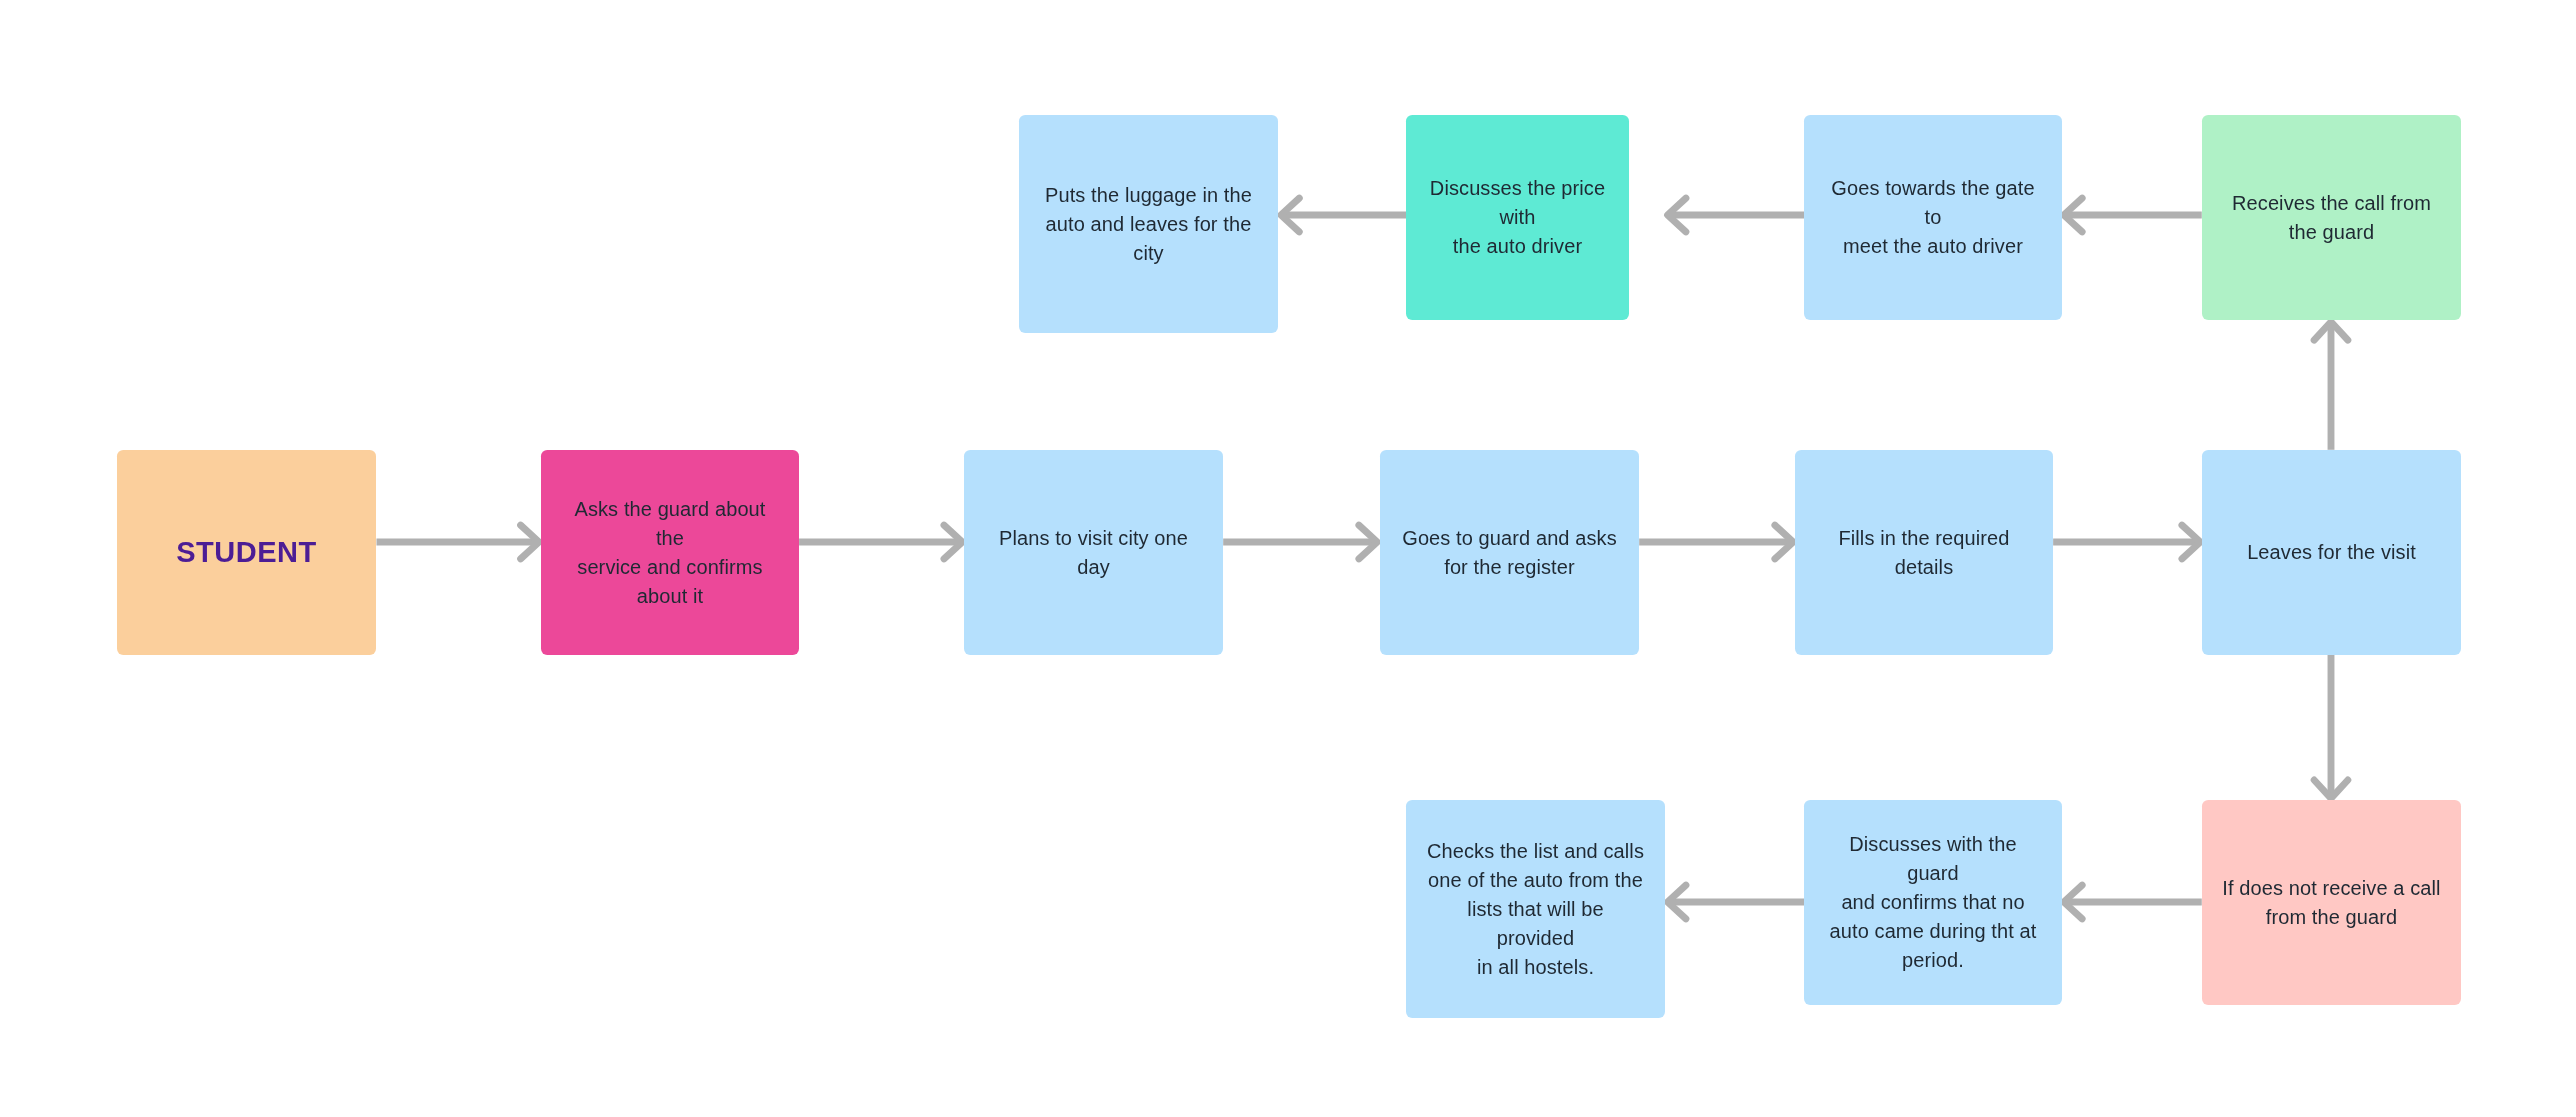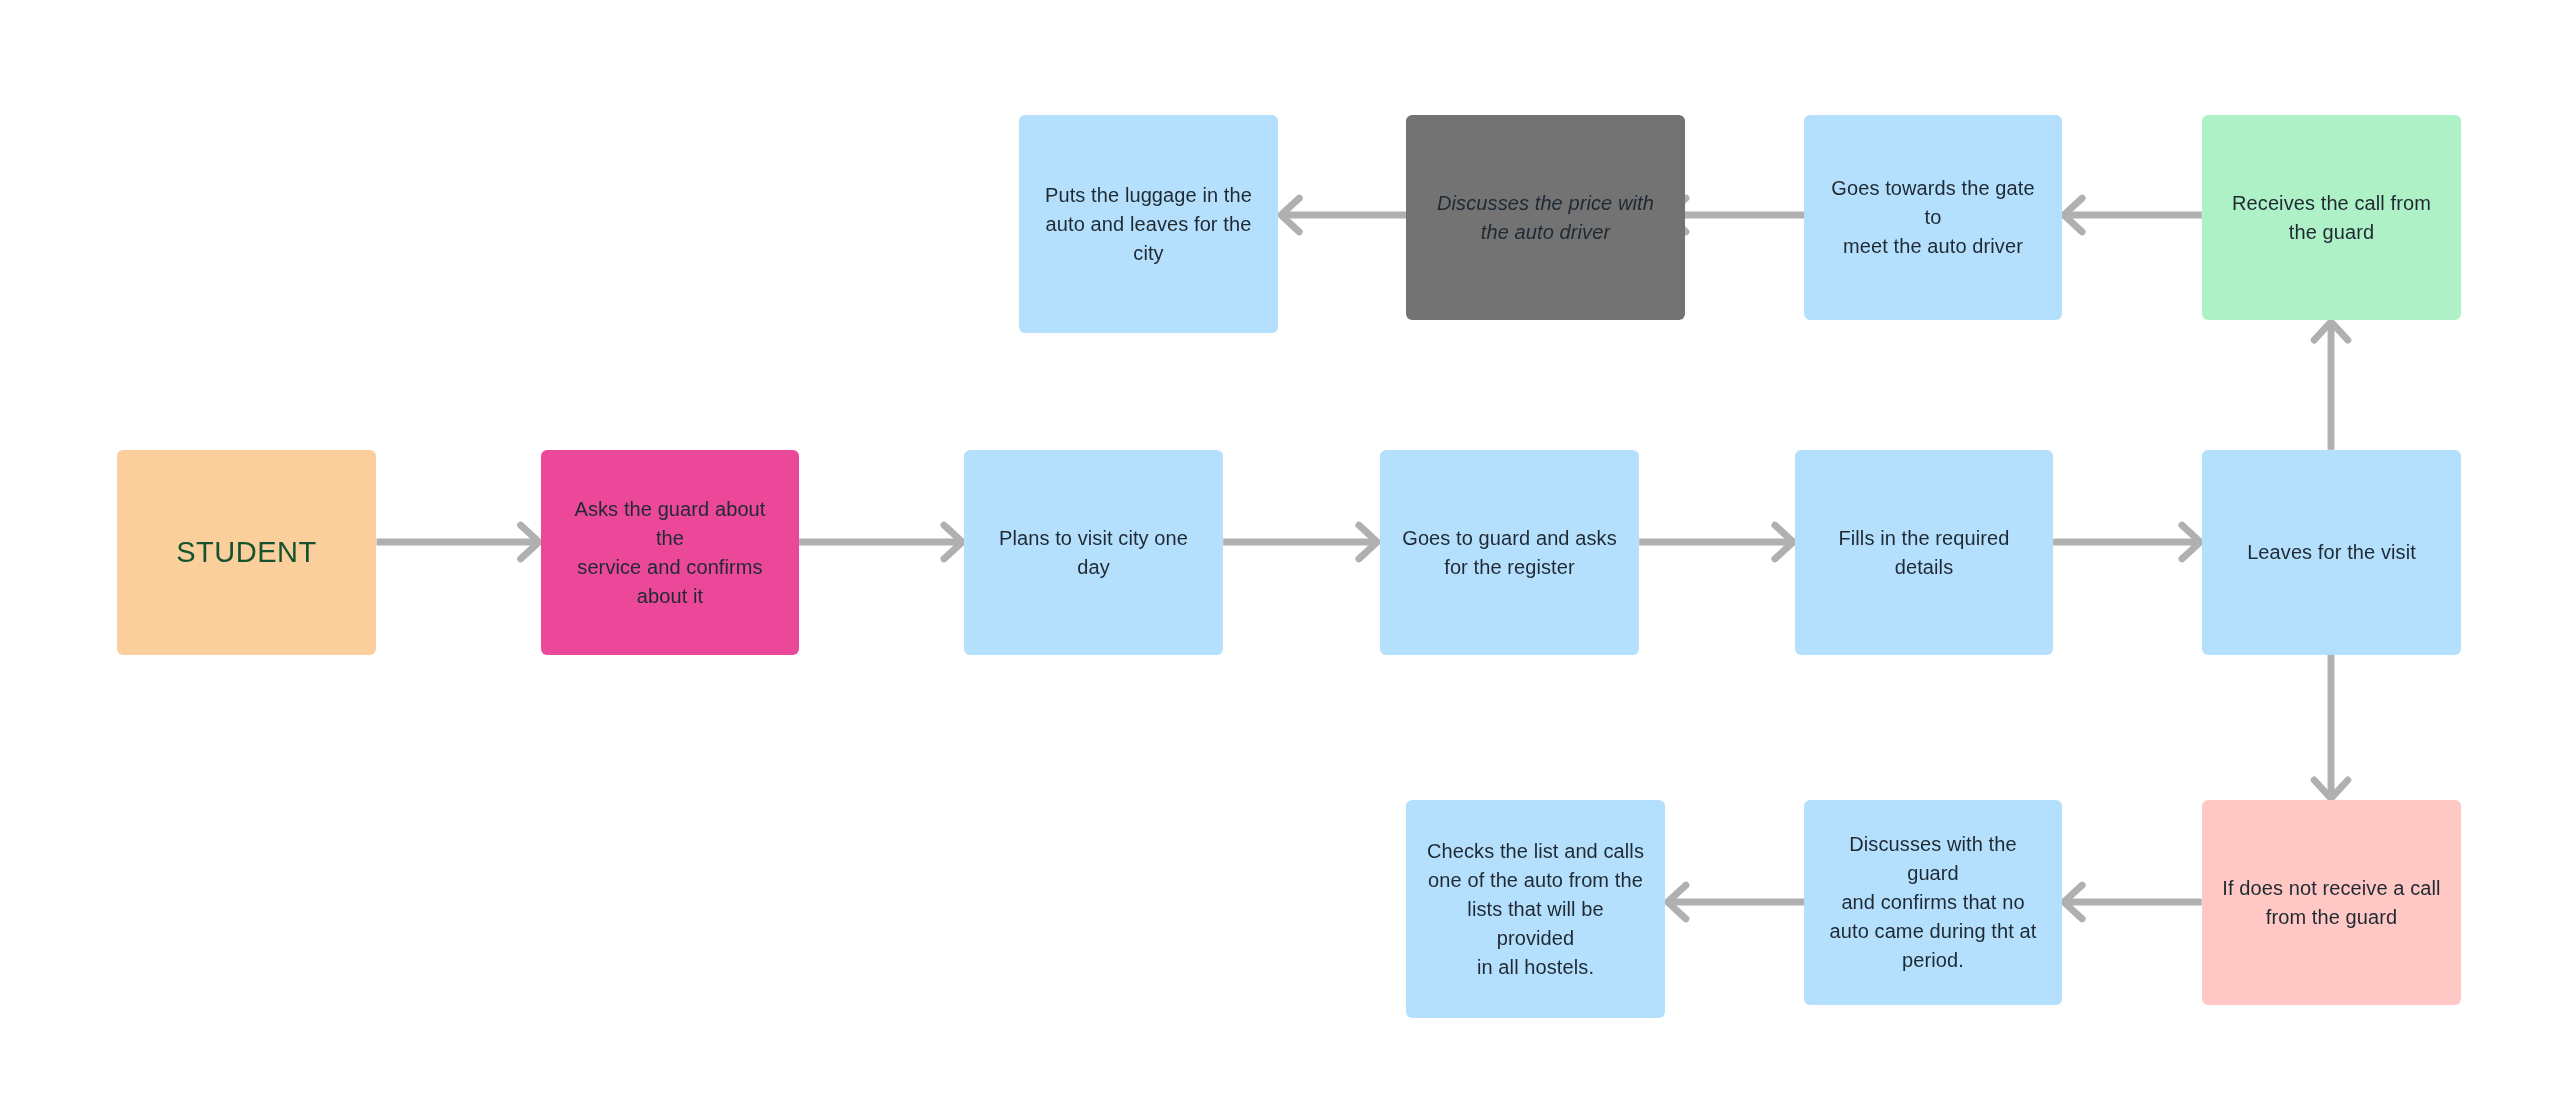--- a/index.html
+++ b/index.html
@@ -32,21 +32,22 @@
     letter-spacing: 0.1px;
   }
   .node .label {
     display: block;
     width: 100%;
     white-space: pre-line;
   }
   .node.start {
     font-size: 29px;
     letter-spacing: 0.5px;
-    color: #14532d;
+    color: #4c1d95;
+    font-weight: bold;
   }
   .edge {
     position: absolute;
   }
   .edge svg {
     display: block;
     overflow: visible;
   }
   .edge-line {
     stroke: #b0b0b0;
@@ -161,21 +162,21 @@
       <span class="label">Leaves for the visit</span>
     </div>
     <div class="node" style="left: 2202px; top: 115px; width: 259px; height: 205px; background: rgb(175, 241, 198);">
       <span class="label">Receives the call from
 the guard</span>
     </div>
     <div class="node" style="left: 1804px; top: 115px; width: 258px; height: 205px; background: rgb(181, 224, 253);">
       <span class="label">Goes towards the gate to
 meet the auto driver</span>
     </div>
-    <div class="node" style="left: 1406px; top: 115px; width: 279px; height: 205px; background: #737373; font-style: italic;">
+    <div class="node" style="left: 1406px; top: 115px; width: 223px; height: 205px; background: #5eead4;">
       <span class="label">Discusses the price with
 the auto driver</span>
     </div>
     <div class="node" style="left: 1019px; top: 115px; width: 259px; height: 218px; background: rgb(181, 224, 253);">
       <span class="label">Puts the luggage in the
 auto and leaves for the
 city</span>
     </div>
     <div class="node" style="left: 1804px; top: 800px; width: 258px; height: 205px; background: rgb(181, 224, 253);">
       <span class="label">Discusses with the guard

